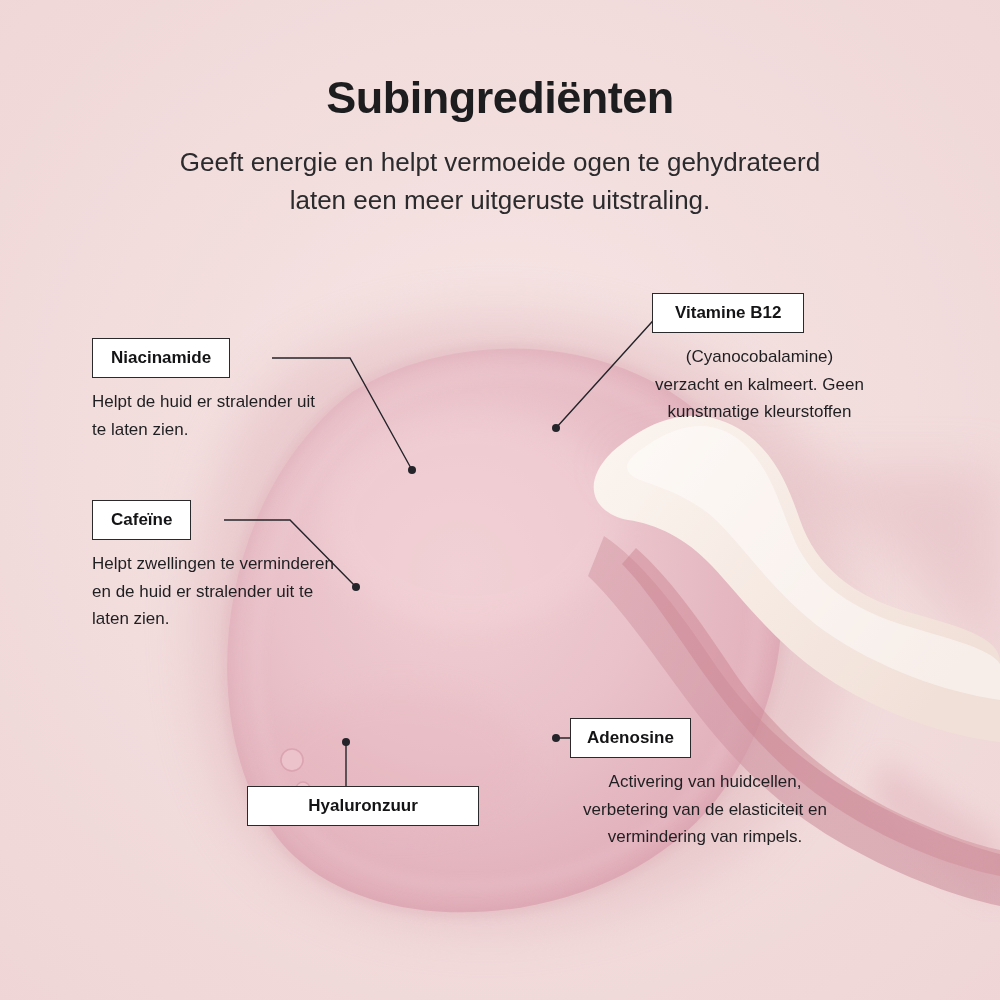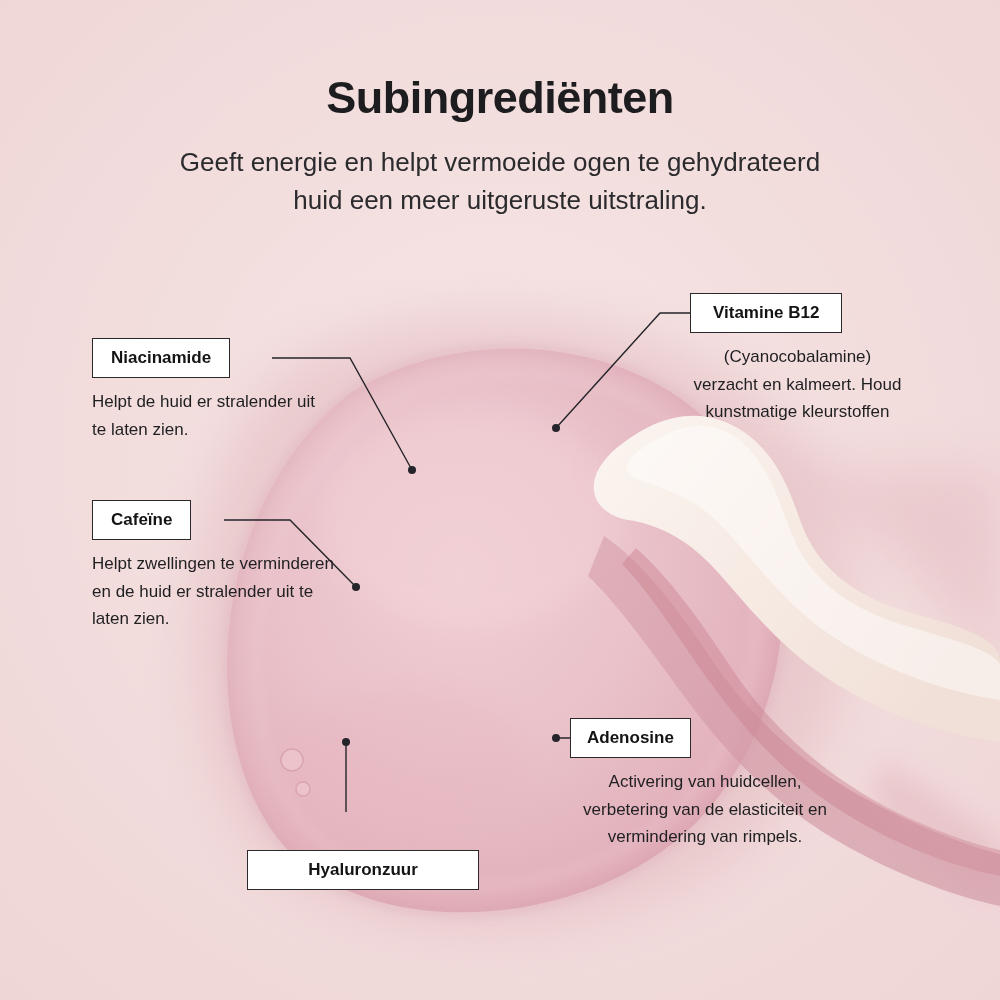--- a/index.html
+++ b/index.html
@@ -76,23 +76,23 @@
     line-height: 1.62;
     color: #1f1f22;
     margin-top: 10px;
     font-weight: 400;
   }
   .desc-left   { text-align: left; }
   .desc-center { text-align: center; }
 
   .c-niacinamide { left: 92px;  top: 338px; width: 230px; }
   .c-cafeine     { left: 92px;  top: 500px; width: 260px; }
-  .c-vitamineb12 { left: 690px; top: 293px; width: 215px; }
+  .c-vitamineb12 { left: 652px; top: 293px; width: 215px; }
   .c-adenosine   { left: 570px; top: 718px; width: 270px; }
-  .c-hyaluron    { left: 188px; top: 850px; width: 350px; text-align: center; }
+  .c-hyaluron    { left: 188px; top: 786px; width: 350px; text-align: center; }
 
   .c-vitamineb12 .chip { padding: 9px 22px; }
   .c-adenosine .chip   { padding: 9px 16px; }
   .c-hyaluron .chip    { padding: 9px 60px; }
 
   
   .lines {
     position: absolute;
     inset: 0;
     z-index: 4;
@@ -201,37 +201,37 @@
 
       <path d="M346,812 L346,742"></path>
       <circle cx="346" cy="742" r="4" fill="#24242a" stroke="none"></circle>
     </g>
   </svg>
 
   <div class="header">
     <h1 class="title">Subingrediënten</h1>
     <p class="subtitle">
       <span>Geeft energie en helpt vermoeide ogen te gehydrateerd</span><br>
-      <span>huid een meer uitgeruste uitstraling.</span>
+      <span>laten een meer uitgeruste uitstraling.</span>
     </p>
   </div>
 
   <div class="callout c-cafeine">
     <div class="chip">Cafeïne</div>
     <div class="desc desc-left">Helpt zwellingen te verminderen en de huid er stralender uit te laten zien.</div>
   </div>
 
   <div class="callout c-niacinamide">
     <div class="chip">Niacinamide</div>
     <div class="desc desc-left">Helpt de huid er stralender uit te laten zien.</div>
   </div>
 
   <div class="callout c-vitamineb12">
     <div class="chip">Vitamine B12</div>
-    <div class="desc desc-center">(Cyanocobalamine) verzacht en kalmeert. Houd kunstmatige kleurstoffen</div>
+    <div class="desc desc-center">(Cyanocobalamine) verzacht en kalmeert. Geen kunstmatige kleurstoffen</div>
   </div>
 
   <div class="callout c-adenosine">
     <div class="chip">Adenosine</div>
     <div class="desc desc-center">Activering van huidcellen, verbetering van de elasticiteit en vermindering van rimpels.</div>
   </div>
 
   <div class="callout c-hyaluron">
     <div class="chip">Hyaluronzuur</div>
   </div>

